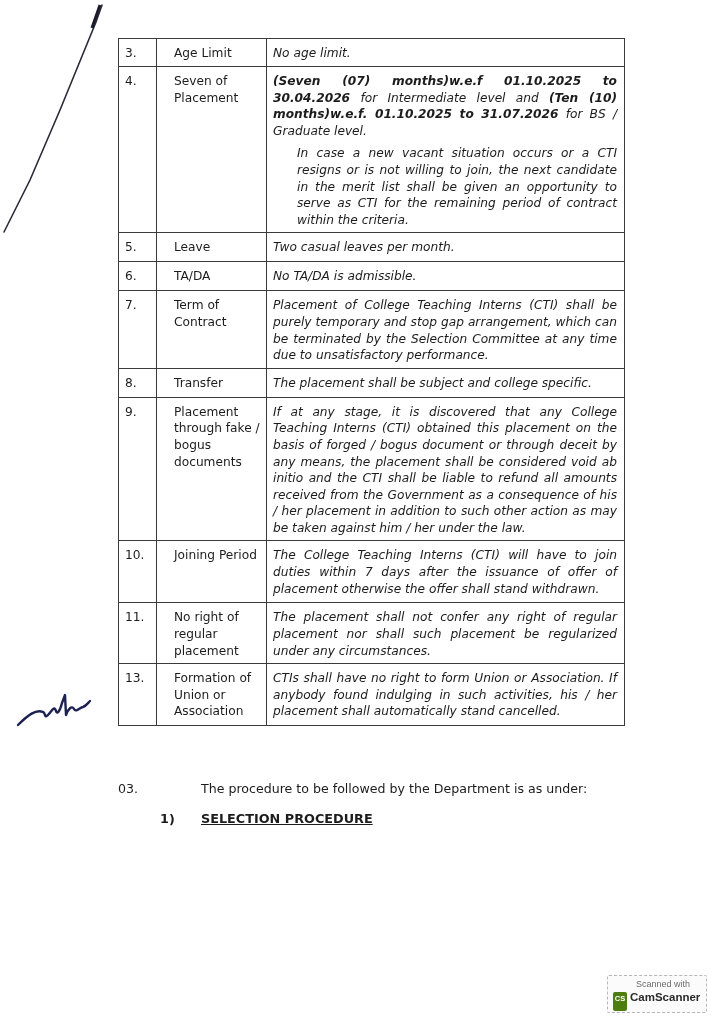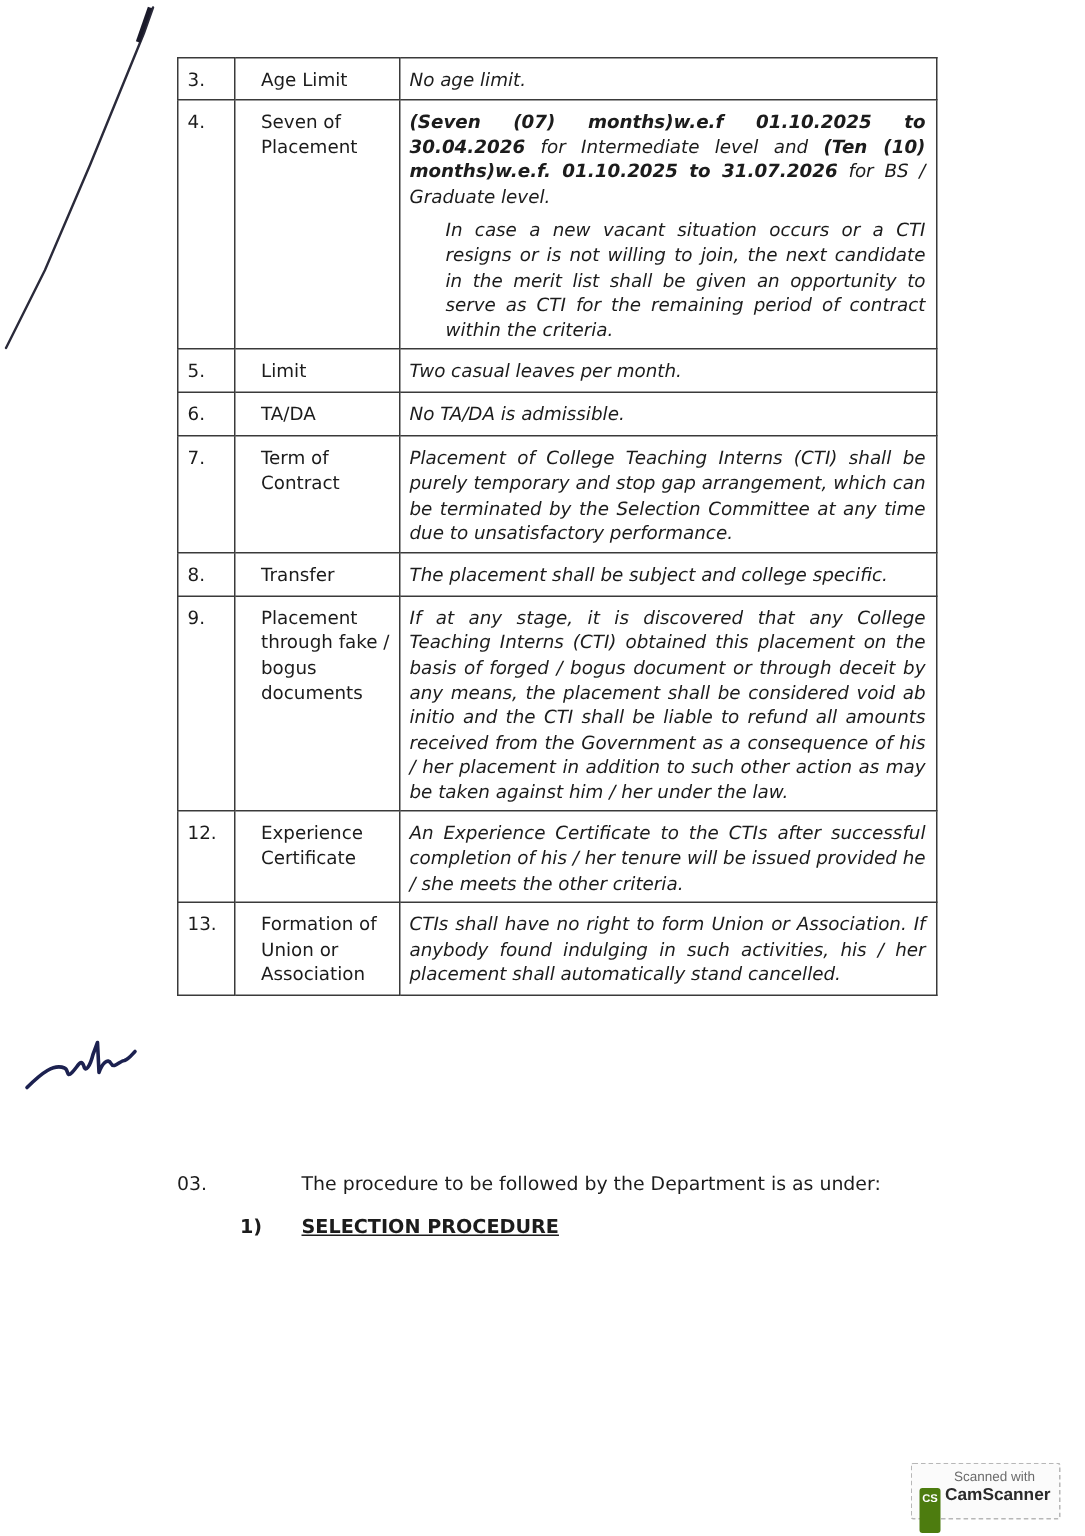--- a/index.html
+++ b/index.html
@@ -62,21 +62,21 @@
   table.need td { border:1.4px solid #3a3a3a; vertical-align:top; padding:5px 6px 5px 5px; height:37px; }
   table.need td.nlabel { width:116px; font-weight:bold; }
   table.need td.ndesc { text-align:justify; }
 
   .camscanner {
     position:absolute; left:607px; top:975px; width:98px; height:36px;
     border:1px dashed #b7b7b7; border-radius:2px; background:#fbfbfb;
   }
   .cs-top { position:absolute; left:12px; right:0; top:3px; text-align:center; font-size:9px; color:#6b6b6b; font-family:"Liberation Sans", sans-serif; }
   .cs-logo {
-    position:absolute; left:5px; top:16px; width:14px; height:30px;
+    position:absolute; left:5px; top:16px; width:14px; height:19px;
     background:#4d7c0f; color:#fff; border-radius:2px;
     font-size:7.5px; font-weight:bold; text-align:center; line-height:13px;
     font-family:"Liberation Sans", sans-serif;
   }
   .cs-name { position:absolute; left:22px; top:15px; font-size:11.5px; font-weight:bold; color:#2a2a2a; font-family:"Liberation Sans", sans-serif; }
 </style>
 </head>
 <body>
 
 <div class="page">
@@ -102,21 +102,21 @@
         <tr class="row-4">
           <td class="num">4.</td>
           <td class="label">Seven of Placement</td>
           <td class="desc">
             <p><b>(Seven (07) months)w.e.f 01.10.2025 to 30.04.2026</b><span> for Intermediate level and </span><b>(Ten (10) months)w.e.f. 01.10.2025 to 31.07.2026</b><span> for BS / Graduate level.</span></p>
             <p><span>In case a new vacant situation occurs or a CTI resigns or is not willing to join, the next candidate in the merit list shall be given an opportunity to serve as CTI for the remaining period of contract within the criteria.</span></p>
           </td>
         </tr>
         <tr class="row-5">
           <td class="num">5.</td>
-          <td class="label">Limit</td>
+          <td class="label">Leave</td>
           <td class="desc">
             <p><span>Two casual leaves per month.</span></p>
           </td>
         </tr>
         <tr class="row-6">
           <td class="num">6.</td>
           <td class="label">TA/DA</td>
           <td class="desc">
             <p><span>No TA/DA is admissible.</span></p>
           </td>
@@ -135,25 +135,32 @@
             <p><span>The placement shall be subject and college specific.</span></p>
           </td>
         </tr>
         <tr class="row-9">
           <td class="num">9.</td>
           <td class="label">Placement through fake / bogus documents</td>
           <td class="desc">
             <p><span>If at any stage, it is discovered that any College Teaching Interns (CTI) obtained this placement on the basis of forged / bogus document or through deceit by any means, the placement shall be considered void ab initio and the CTI shall be liable to refund all amounts received from the Government as a consequence of his / her placement in addition to such other action as may be taken against him / her under the law.</span></p>
           </td>
         </tr>
-        <tr class="row-12">
-          <td class="num">12.</td>
-          <td class="label">Experience Certificate</td>
+        <tr class="row-10">
+          <td class="num">10.</td>
+          <td class="label">Joining Period</td>
           <td class="desc">
-            <p><span>An Experience Certificate to the CTIs after successful completion of his / her tenure will be issued provided he / she meets the other criteria.</span></p>
+            <p><span>The College Teaching Interns (CTI) will have to join duties within 7 days after the issuance of offer of placement otherwise the offer shall stand withdrawn.</span></p>
+          </td>
+        </tr>
+        <tr class="row-11">
+          <td class="num">11.</td>
+          <td class="label">No right of regular placement</td>
+          <td class="desc">
+            <p><span>The placement shall not confer any right of regular placement nor shall such placement be regularized under any circumstances.</span></p>
           </td>
         </tr>
         <tr class="row-13">
           <td class="num">13.</td>
           <td class="label">Formation of Union or Association</td>
           <td class="desc">
             <p><span>CTIs shall have no right to form Union or Association. If anybody found indulging in such activities, his / her placement shall automatically stand cancelled.</span></p>
           </td>
         </tr>
       </tbody>

